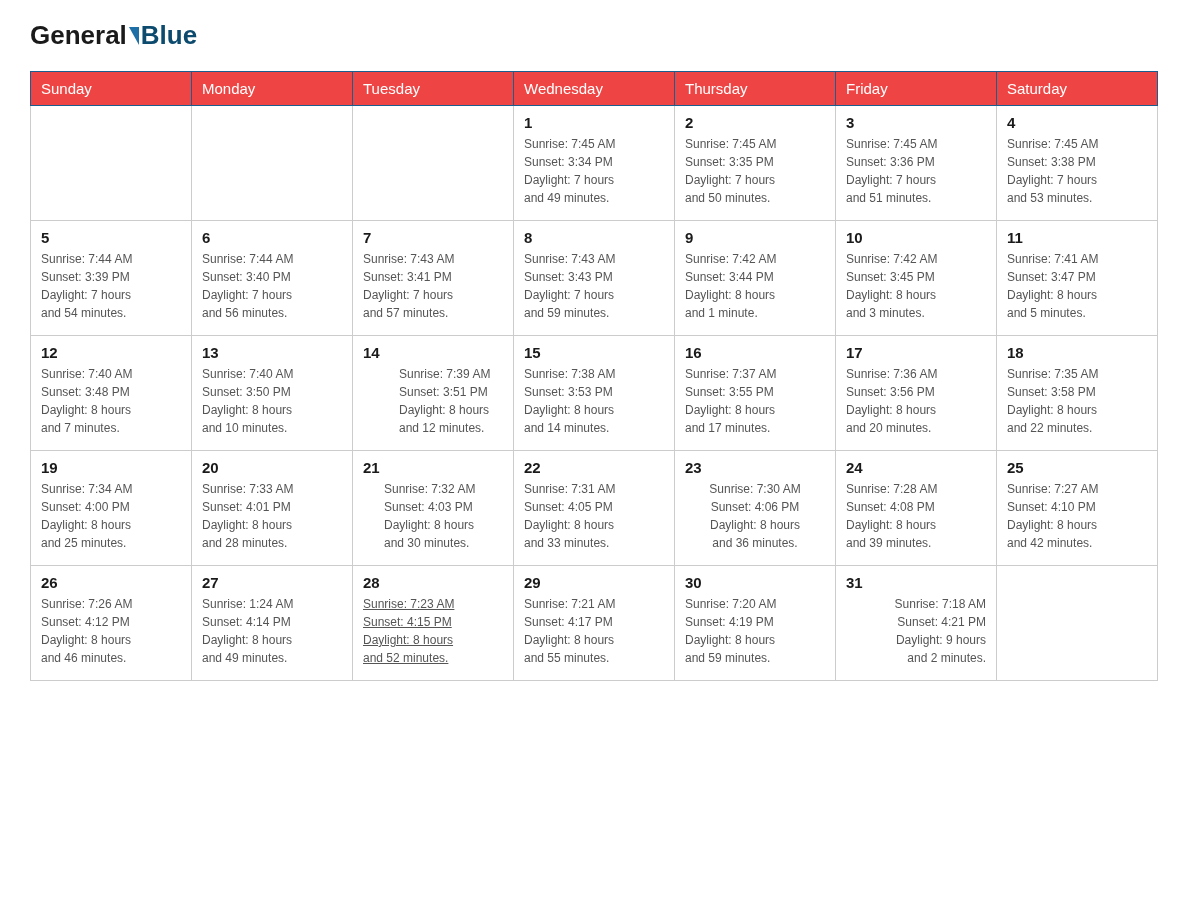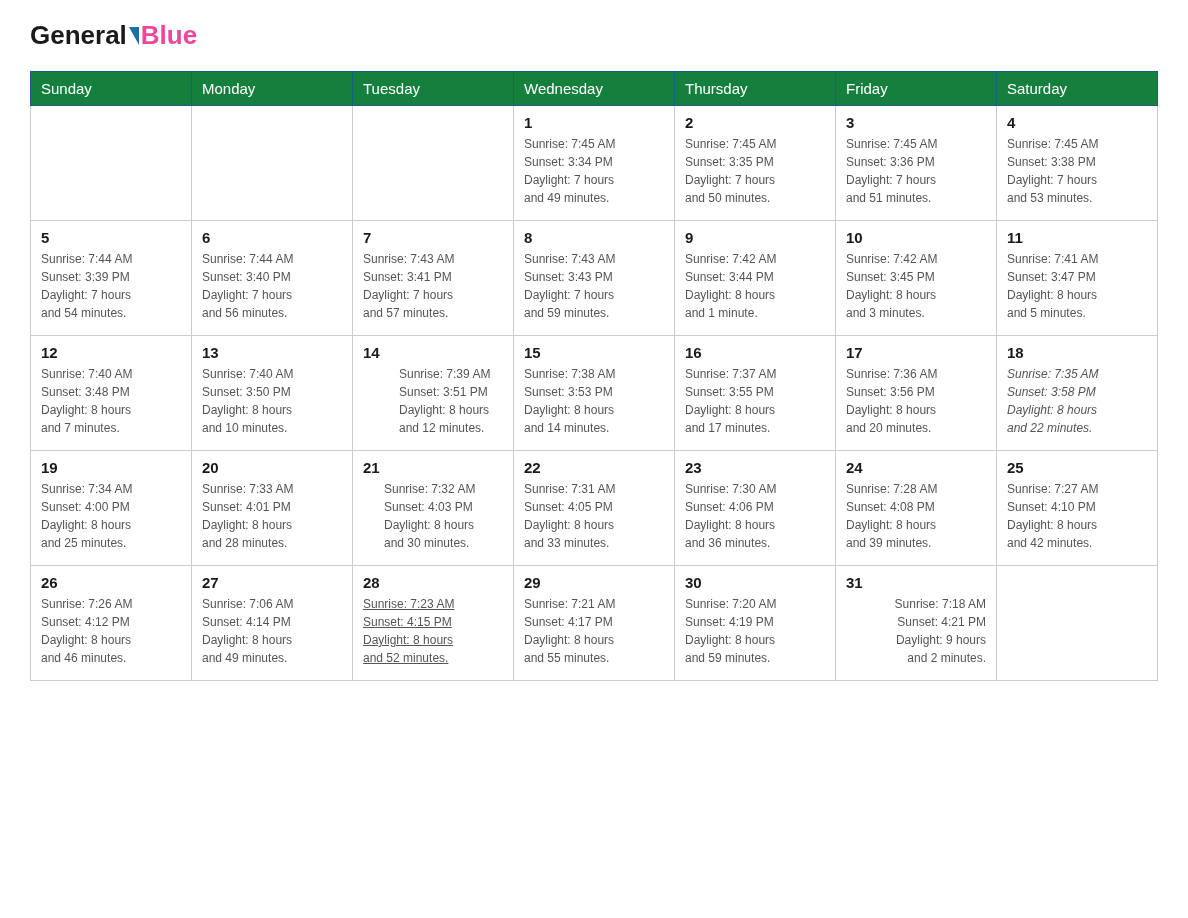--- a/index.html
+++ b/index.html
@@ -56,21 +56,21 @@
       font-weight: 400;
       color: #444;
       margin-top: 4px;
     }
     .calendar {
       width: 100%;
       border-collapse: collapse;
       border: 1px solid #ccc;
     }
     .calendar th {
-      background-color: #15803d;
+      background-color: #ef4444;
       color: #fff;
       padding: 8px 10px;
       font-size: 15px;
       font-weight: 500;
       text-align: left;
       border: 1px solid #1a5e8f;
     }
     .calendar td {
       vertical-align: top;
       padding: 8px 10px;
@@ -101,21 +101,21 @@
   </style>
 </head>
 <body>
 
 <div class="header">
   <div class="logo">
     <div class="logo-general">
       <span class="general-text">General</span>
       <span class="logo-arrow"></span>
     </div>
-    <div style="color:#ec4899;font-size:26px;font-weight:bold;margin-left:2px;">Blue</div>
+    <div style="color:#0c4a6e;font-size:26px;font-weight:bold;margin-left:2px;">Blue</div>
   </div>
   <div class="title-block">
     <h1></h1>
     <h2></h2>
   </div>
 </div>
 
 <table class="calendar">
   <thead>
     <tr>
@@ -251,21 +251,21 @@
         </td>
         <td>
           <span class="day-num">17</span>
           <div class="day-info" style="white-space: pre-line;">Sunrise: 7:36 AM
 Sunset: 3:56 PM
 Daylight: 8 hours
 and 20 minutes.</div>
         </td>
         <td>
           <span class="day-num">18</span>
-          <div class="day-info" style="white-space: pre-line; font-style: italic;">Sunrise: 7:35 AM
+          <div class="day-info" style="white-space: pre-line;">Sunrise: 7:35 AM
 Sunset: 3:58 PM
 Daylight: 8 hours
 and 22 minutes.</div>
         </td>
       </tr>
       <tr>
         <td>
           <span class="day-num">19</span>
           <div class="day-info" style="white-space: pre-line;">Sunrise: 7:34 AM
 Sunset: 4:00 PM
@@ -288,21 +288,21 @@
         </td>
         <td>
           <span class="day-num">22</span>
           <div class="day-info" style="white-space: pre-line;">Sunrise: 7:31 AM
 Sunset: 4:05 PM
 Daylight: 8 hours
 and 33 minutes.</div>
         </td>
         <td>
           <span class="day-num">23</span>
-          <div class="day-info" style="white-space: pre-line;">Sunrise: 7:30 AM
+          <div class="day-info" style="white-space: pre-line; text-align: center;">Sunrise: 7:30 AM
 Sunset: 4:06 PM
 Daylight: 8 hours
 and 36 minutes.</div>
         </td>
         <td>
           <span class="day-num">24</span>
           <div class="day-info" style="white-space: pre-line;">Sunrise: 7:28 AM
 Sunset: 4:08 PM
 Daylight: 8 hours
 and 39 minutes.</div>
@@ -318,21 +318,21 @@
       <tr>
         <td>
           <span class="day-num">26</span>
           <div class="day-info" style="white-space: pre-line;">Sunrise: 7:26 AM
 Sunset: 4:12 PM
 Daylight: 8 hours
 and 46 minutes.</div>
         </td>
         <td>
           <span class="day-num">27</span>
-          <div class="day-info" style="white-space: pre-line;">Sunrise: 7:06 AM
+          <div class="day-info" style="white-space: pre-line;">Sunrise: 1:24 AM
 Sunset: 4:14 PM
 Daylight: 8 hours
 and 49 minutes.</div>
         </td>
         <td>
           <span class="day-num">28</span>
           <div class="day-info" style="white-space: pre-line; text-decoration: underline;">Sunrise: 7:23 AM
 Sunset: 4:15 PM
 Daylight: 8 hours
 and 52 minutes.</div>

